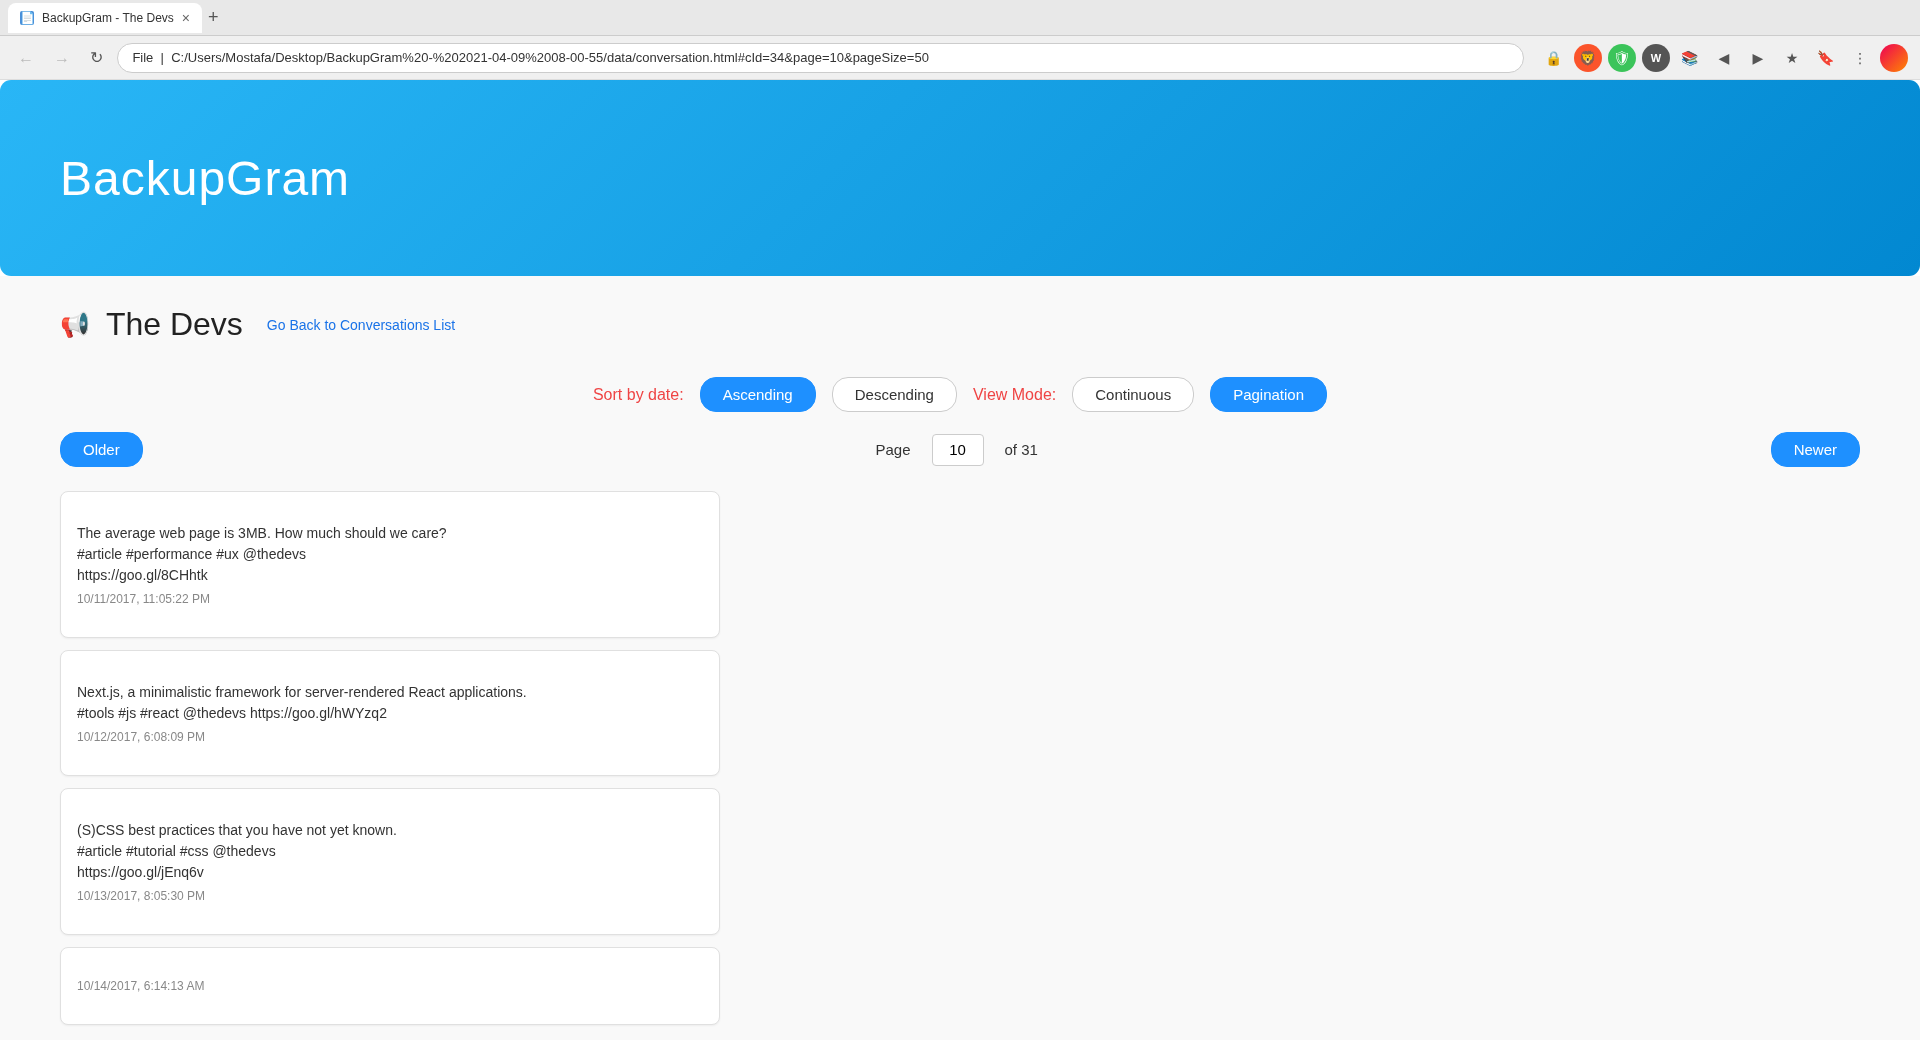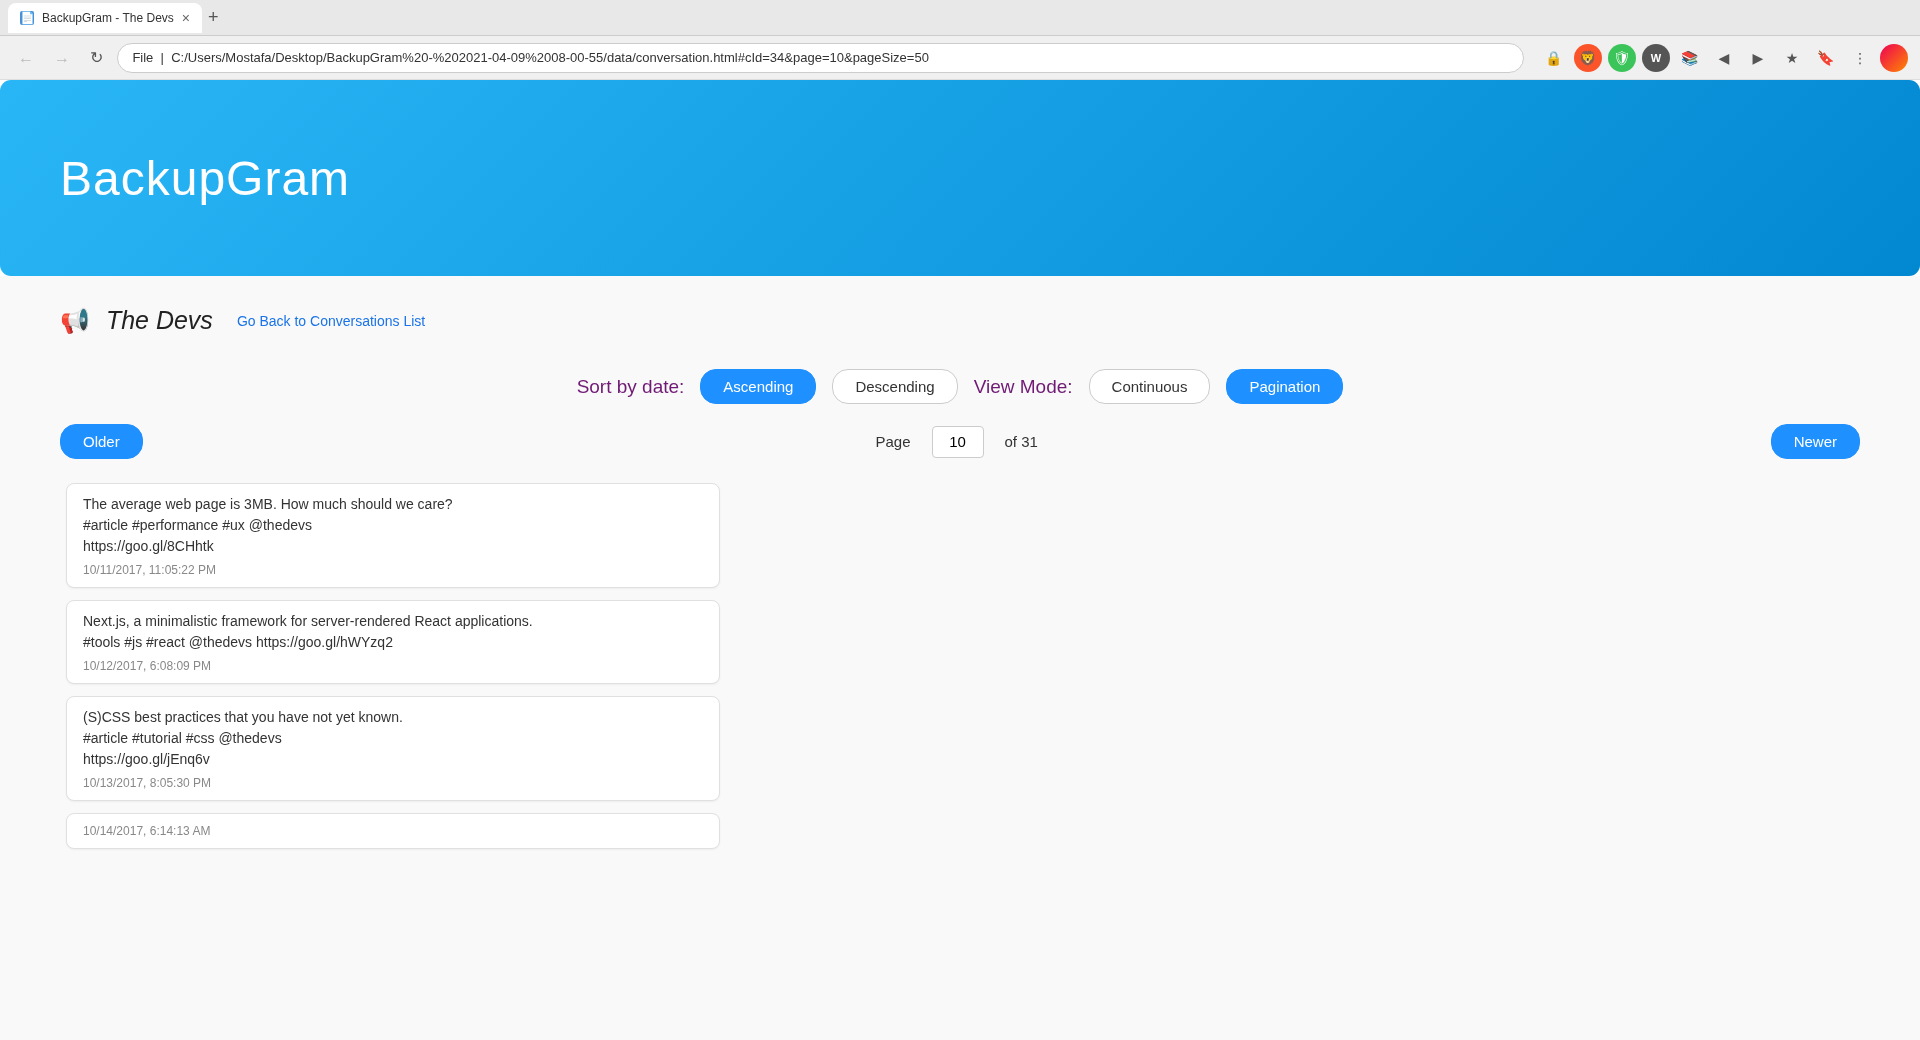--- a/index.html
+++ b/index.html
@@ -105,42 +105,41 @@
       display: flex;
       align-items: center;
       gap: 16px;
       margin-bottom: 24px;
       padding-bottom: 10px;
     }
     .conv-icon {
       font-size: 24px;
     }
     .conv-title {
-      font-size: 25px;
+      font-size: 32px;
       font-weight: 500;
       color: #222;
-      font-style: italic;
     }
     .back-link {
       font-size: 14px;
       color: #1a73e8;
       text-decoration: none;
       cursor: pointer;
       margin-left: 8px;
     }
 
     
     .controls-row {
       display: flex;
       align-items: center;
       justify-content: center;
       gap: 16px;
       margin-bottom: 20px;
     }
-    .sort-label { font-size: 19px; color: #701a75; }
+    .sort-label { font-size: 16px; color: #ef4444; }
     .btn {
       padding: 8px 22px;
       border-radius: 16px;
       border: 1px solid #ccc;
       font-size: 15px;
       cursor: pointer;
       background: #fff;
       color: #333;
     }
     .btn.active, .btn.primary {
@@ -177,23 +176,22 @@
     .messages-container {
       display: flex;
       flex-direction: column;
       gap: 12px;
       max-width: 660px;
     }
     .message-card {
       background: #fff;
       border: 1px solid #e0e0e0;
       border-radius: 8px;
-      padding: 10px 16px;
+      padding: 31px 16px;
       box-shadow: 0 1px 2px rgba(0,0,0,0.05);
-      margin-left: 6px;
     }
     .message-text {
       font-size: 14px;
       color: #333;
       line-height: 1.5;
       margin-bottom: 6px;
     }
     .message-time {
       font-size: 12px;
       color: #888;

